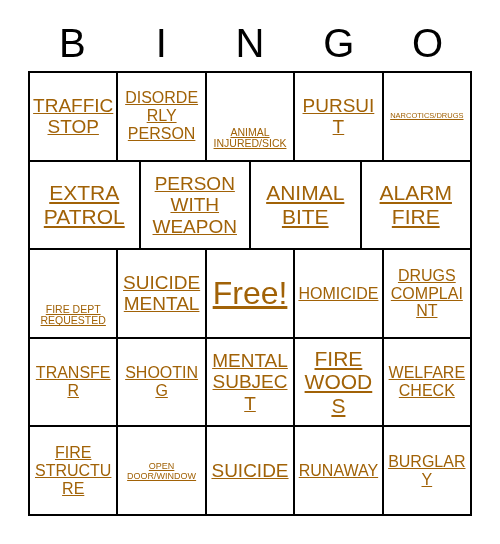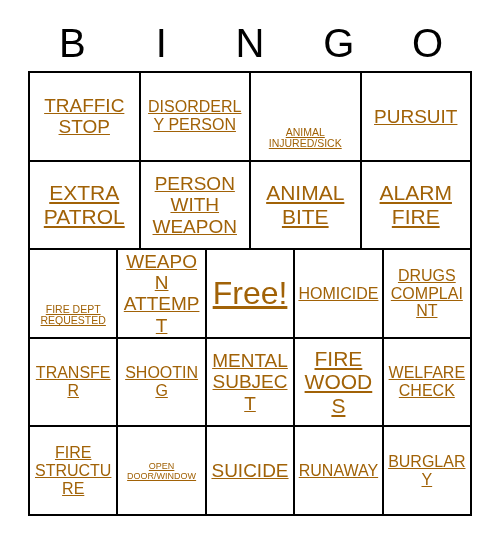--- a/index.html
+++ b/index.html
@@ -99,20 +99,23 @@
         </div>
       <div class="cell">
           <span class="cell-text sz-sm">DISORDERLY PERSON</span>
         </div>
       <div class="cell">
           <span class="cell-text sz-xs">ANIMAL INJURED/SICK</span>
         </div>
       <div class="cell">
           <span class="cell-text sz-lg">PURSUIT</span>
         </div>
+      <div class="cell">
+          <span class="cell-text sz-tiny">NARCOTICS/DRUGS</span>
+        </div>
     </div>
 
     <div class="grid-row">
       <div class="cell">
           <span class="cell-text sz-xl">EXTRA PATROL</span>
         </div>
       <div class="cell">
           <span class="cell-text sz-lg">PERSON WITH WEAPON</span>
         </div>
       <div class="cell">
@@ -121,21 +124,21 @@
       <div class="cell">
           <span class="cell-text sz-xl">ALARM FIRE</span>
         </div>
     </div>
 
     <div class="grid-row">
       <div class="cell">
           <span class="cell-text sz-xs">FIRE DEPT REQUESTED</span>
         </div>
       <div class="cell">
-          <span class="cell-text sz-lg">WEAPON ATTEMPT</span>
+          <span class="cell-text sz-lg">SUICIDE MENTAL</span>
         </div>
       <div class="cell">
           <span class="cell-text sz-xxl">Free!</span>
         </div>
       <div class="cell">
           <span class="cell-text sz-md">HOMICIDE</span>
         </div>
       <div class="cell">
           <span class="cell-text sz-sm">DRUGS COMPLAINT</span>
         </div>

